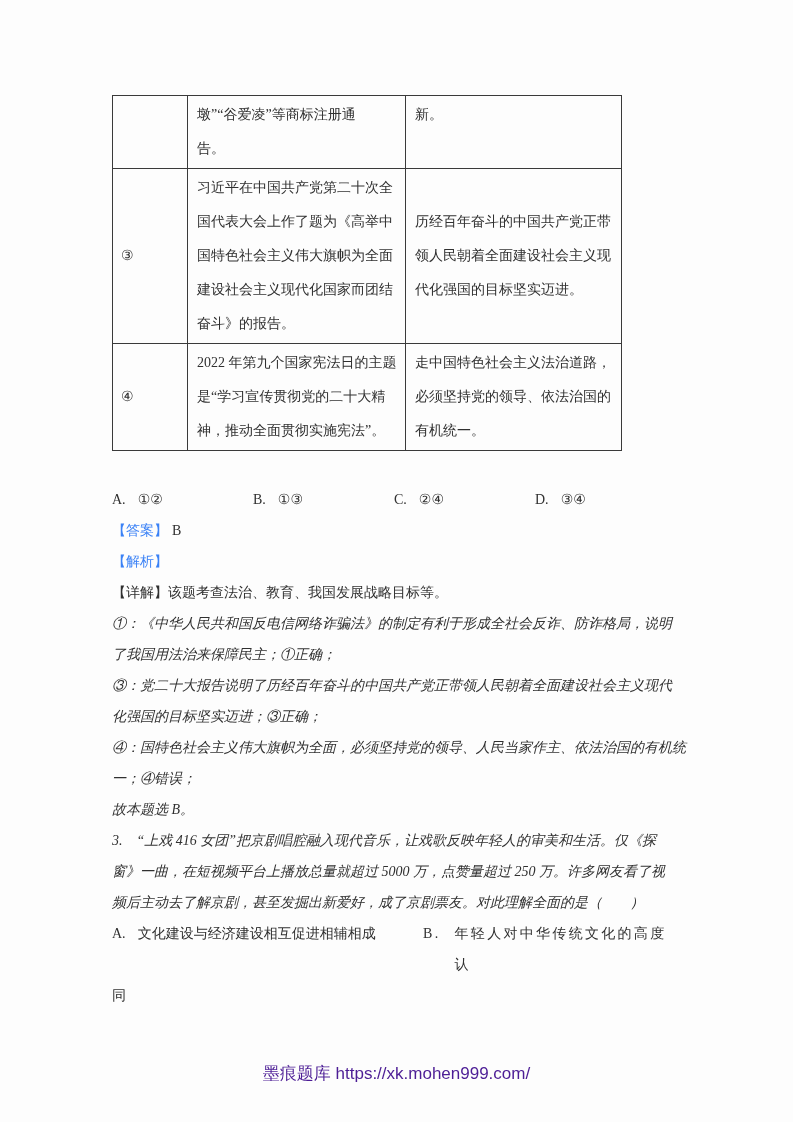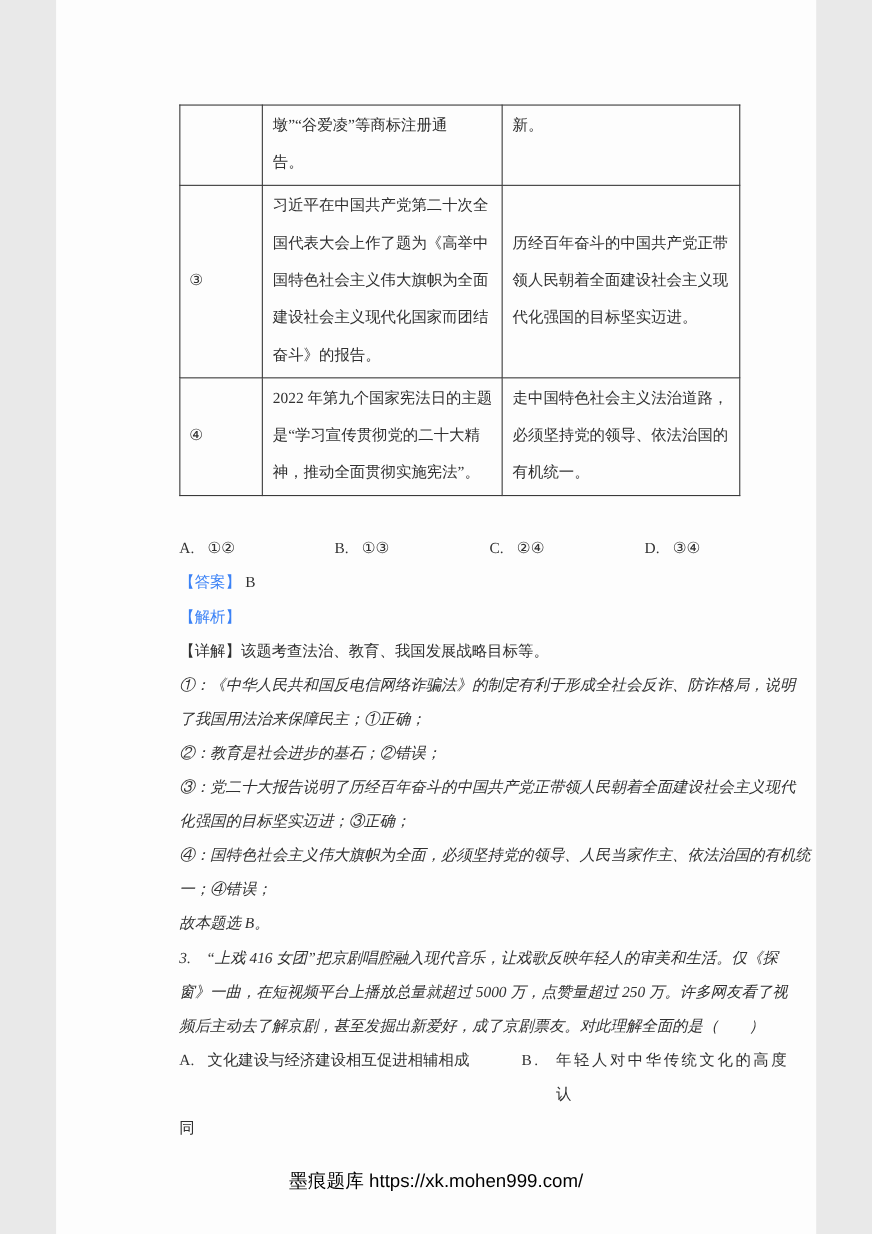--- a/index.html
+++ b/index.html
@@ -1,18 +1,18 @@
 <!DOCTYPE html>
 <html><head>
 <meta charset="utf-8">
 <style>
   html,body { margin:0; padding:0; background:#e9e9e9; }
   .page {
     position:relative;
-    width:691px; height:1122px;
+    width:793px; height:1122px;
     margin:0 auto;
     background:#fdfdfd;
     font-family:"Liberation Serif","DejaVu Serif",serif;
     color:#303030;
     overflow:hidden;
   }
   .content { position:absolute; left:112px; top:95px; width:570px; }
 
   
   table.qtable { border-collapse:collapse; table-layout:fixed; width:509px; }
@@ -38,21 +38,21 @@
   .q3-block { margin-top:0; }
   .q3-opts { display:flex; }
   .q3-opt-a { width:312px; display:inline-flex; gap:12px; }
   .q3-opt-b { display:inline-flex; gap:14px; letter-spacing:2.3px; }
 
   .footer {
     position:absolute; left:0; right:0; top:1062px;
     text-align:center;
     font-family:"Liberation Sans","DejaVu Sans",sans-serif;
     font-size:17px;
-    color:#000000;
+    color:#4c1d95;
   }
 </style>
 </head>
 <body>
 
 <div class="page">
   <div class="content">
 
     <table class="qtable">
       <colgroup>
@@ -144,21 +144,20 @@
     </div>
     <div class="line">
       <span class="blue">【解析】</span>
     </div>
     <div class="line">
       <span>【详解】</span><span>该题考查法治、教育、我国发展战略目标等。</span>
     </div>
     <div class="lines">
         <div class="tline">①：《中华人民共和国反电信网络诈骗法》的制定有利于形成全社会反诈、防诈格局，说明</div>
         <div class="tline">了我国用法治来保障民主；①正确；</div>
-        <div class="tline">②：教育是社会进步的基石；②错误；</div>
         <div class="tline">③：党二十大报告说明了历经百年奋斗的中国共产党正带领人民朝着全面建设社会主义现代</div>
         <div class="tline">化强国的目标坚实迈进；③正确；</div>
         <div class="tline">④：国特色社会主义伟大旗帜为全面，必须坚持党的领导、人民当家作主、依法治国的有机统</div>
         <div class="tline">一；④错误；</div>
         <div class="tline">故本题选 B。</div>
       </div>
 
     <div class="q3-block">
       <div class="lines">
           <div class="tline">3.　“上戏 416 女团”把京剧唱腔融入现代音乐，让戏歌反映年轻人的审美和生活。仅《探</div>

